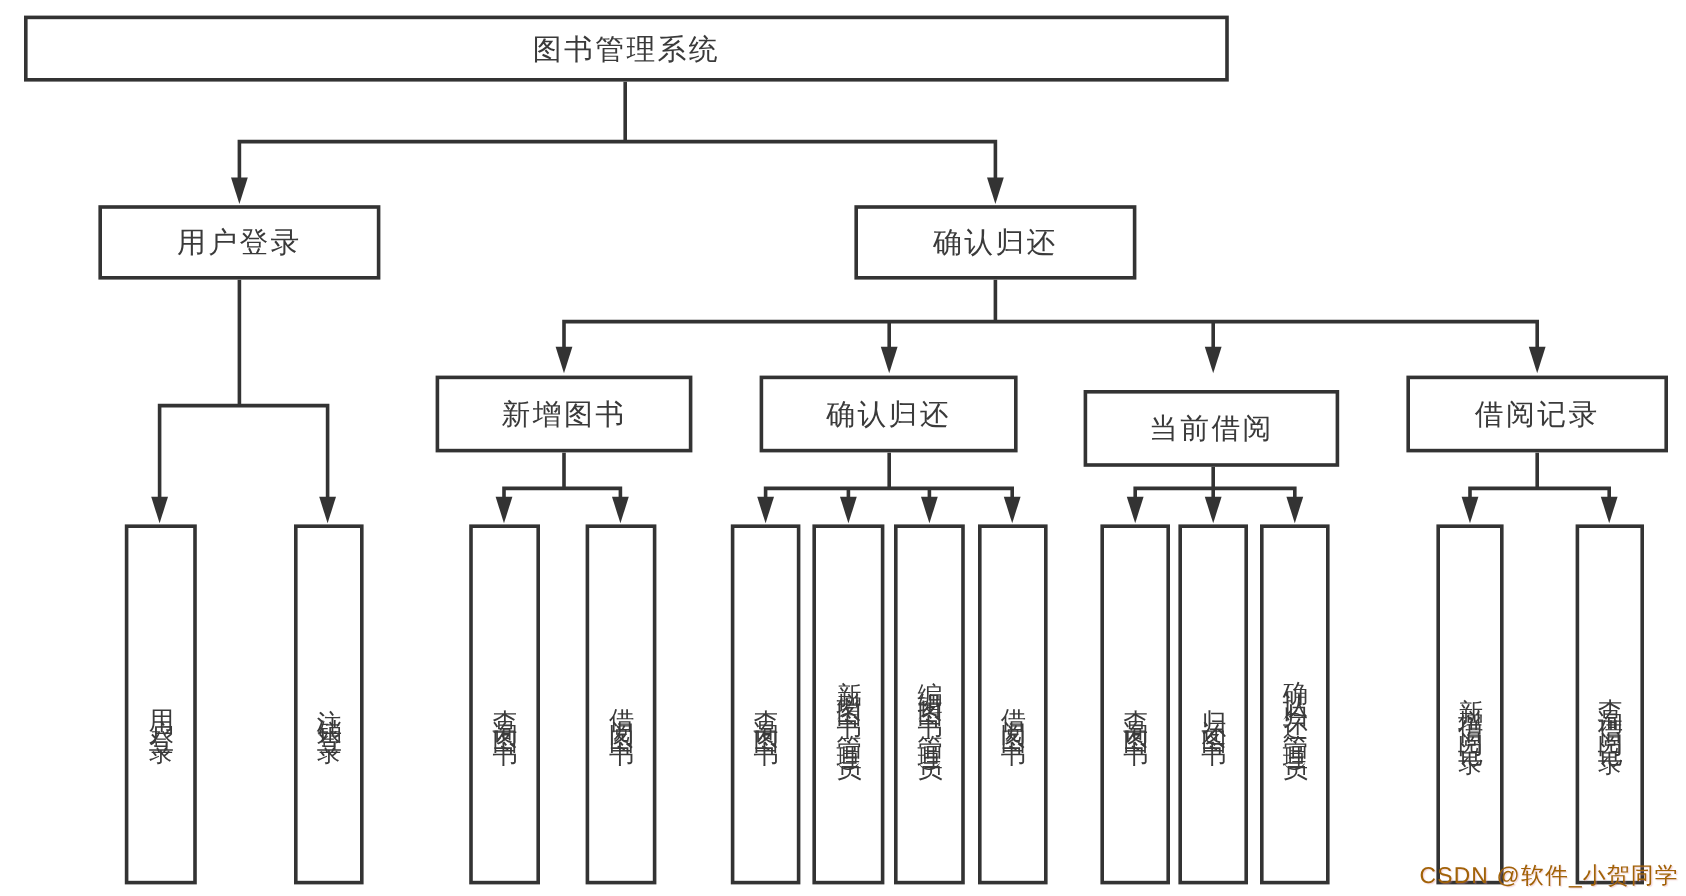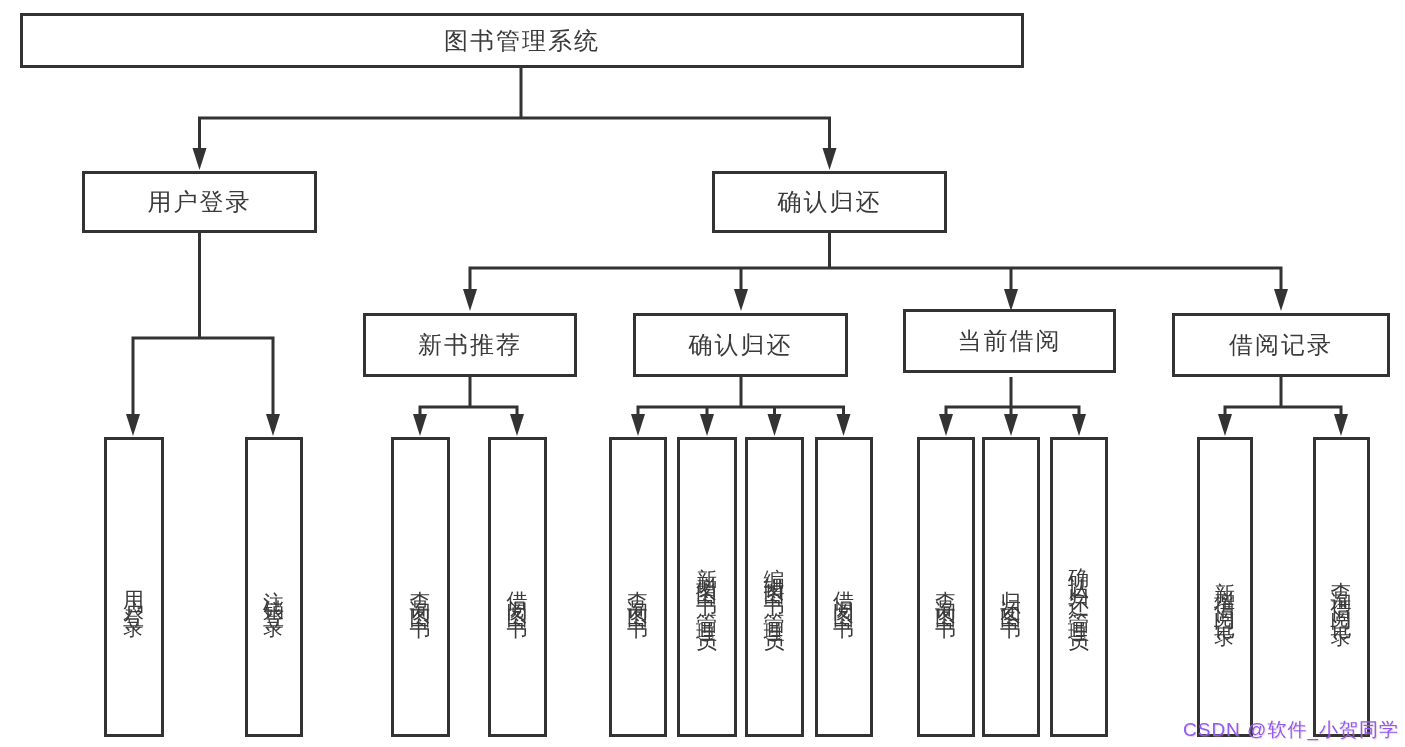--- a/index.html
+++ b/index.html
@@ -47,21 +47,21 @@
     margin-bottom: -9px; 
     white-space: nowrap;
   }
 
   
   #n-root    { left: 20px;   top: 13px;  width: 1004px; height: 55px; align-items: center; }
   #n-user    { left: 82px;   top: 171px; width: 235px;  height: 62px; }
   #n-mgmt    { left: 712px;  top: 171px; width: 235px;  height: 62px; }
   #n-newrec  { left: 363px;  top: 313px; width: 214px;  height: 64px; }
   #n-borrow  { left: 633px;  top: 313px; width: 215px;  height: 64px; }
-  #n-current { left: 903px;  top: 309px; width: 213px;  height: 64px; }
+  #n-current { left: 903px;  top: 325px; width: 213px;  height: 64px; }
   #n-records { left: 1172px; top: 313px; width: 218px;  height: 64px; }
 
   #l-a1 { left: 104px;  width: 60px; }
   #l-a2 { left: 245px;  width: 58px; }
   #l-b1 { left: 391px;  width: 59px; }
   #l-b2 { left: 488px;  width: 59px; }
   #l-c1 { left: 609px;  width: 58px; }
   #l-c2 { left: 677px;  width: 60px; }
   #l-c3 { left: 745px;  width: 59px; }
   #l-c4 { left: 815px;  width: 58px; }
@@ -70,21 +70,21 @@
   #l-d3 { left: 1050px; width: 58px; }
   #l-e1 { left: 1197px; width: 56px; }
   #l-e2 { left: 1313px; width: 57px; }
 
   #watermark {
     position: absolute;
     left: 1183px;
     top: 717px;
     font-size: 19px;
     letter-spacing: 1px;
-    color: #8b5cf6;
+    color: #a16207;
     text-shadow: 1px 1px 1px rgba(219, 140, 150, 0.4);
     white-space: nowrap;
   }
 </style>
 </head>
 <body>
 
 <div id="canvas">
 
   <svg id="wires" viewBox="0 0 1405 747" xmlns="http://www.w3.org/2000/svg">
@@ -139,21 +139,21 @@
   </div>
 
   <div class="hbox" id="n-user">
     <span>用户登录</span>
   </div>
   <div class="hbox" id="n-mgmt">
     <span>确认归还</span>
   </div>
 
   <div class="hbox" id="n-newrec">
-    <span>新书推荐</span>
+    <span>新增图书</span>
   </div>
   <div class="hbox" id="n-borrow">
     <span>确认归还</span>
   </div>
   <div class="hbox" id="n-current">
     <span>当前借阅</span>
   </div>
   <div class="hbox" id="n-records">
     <span>借阅记录</span>
   </div>

